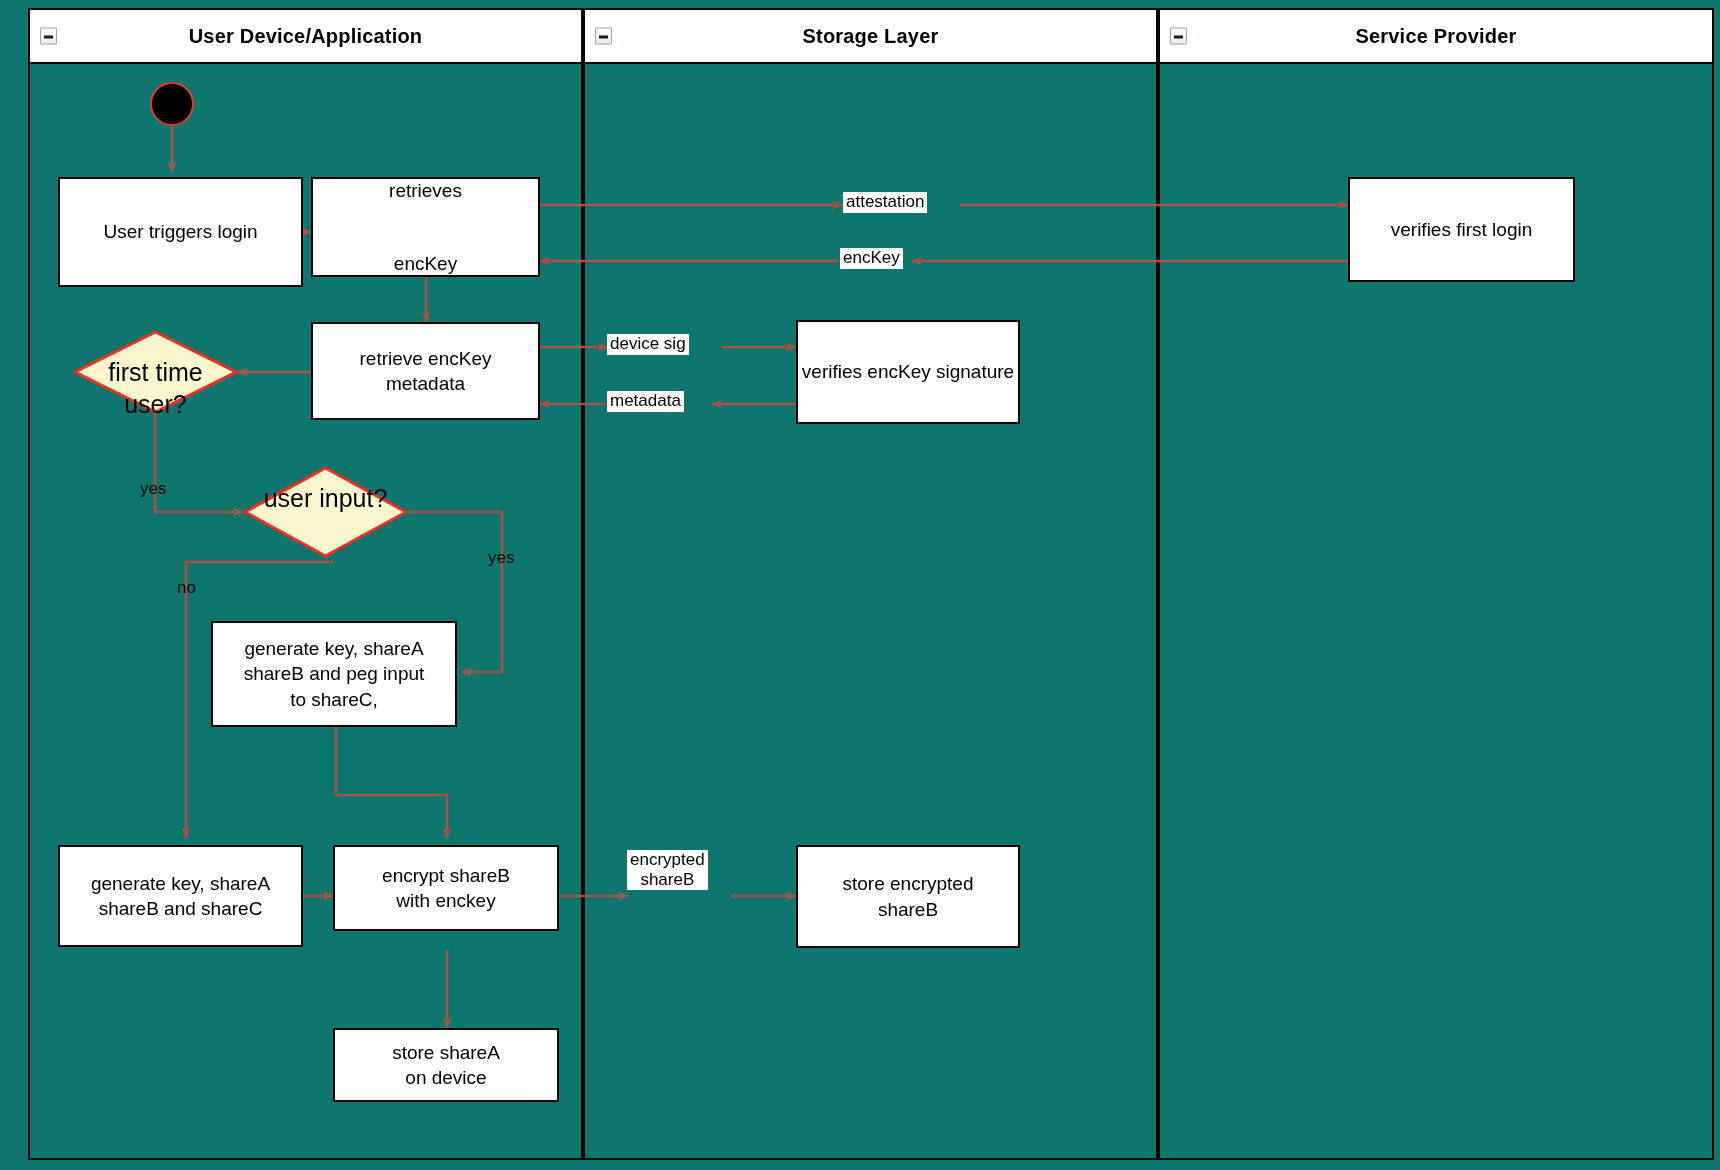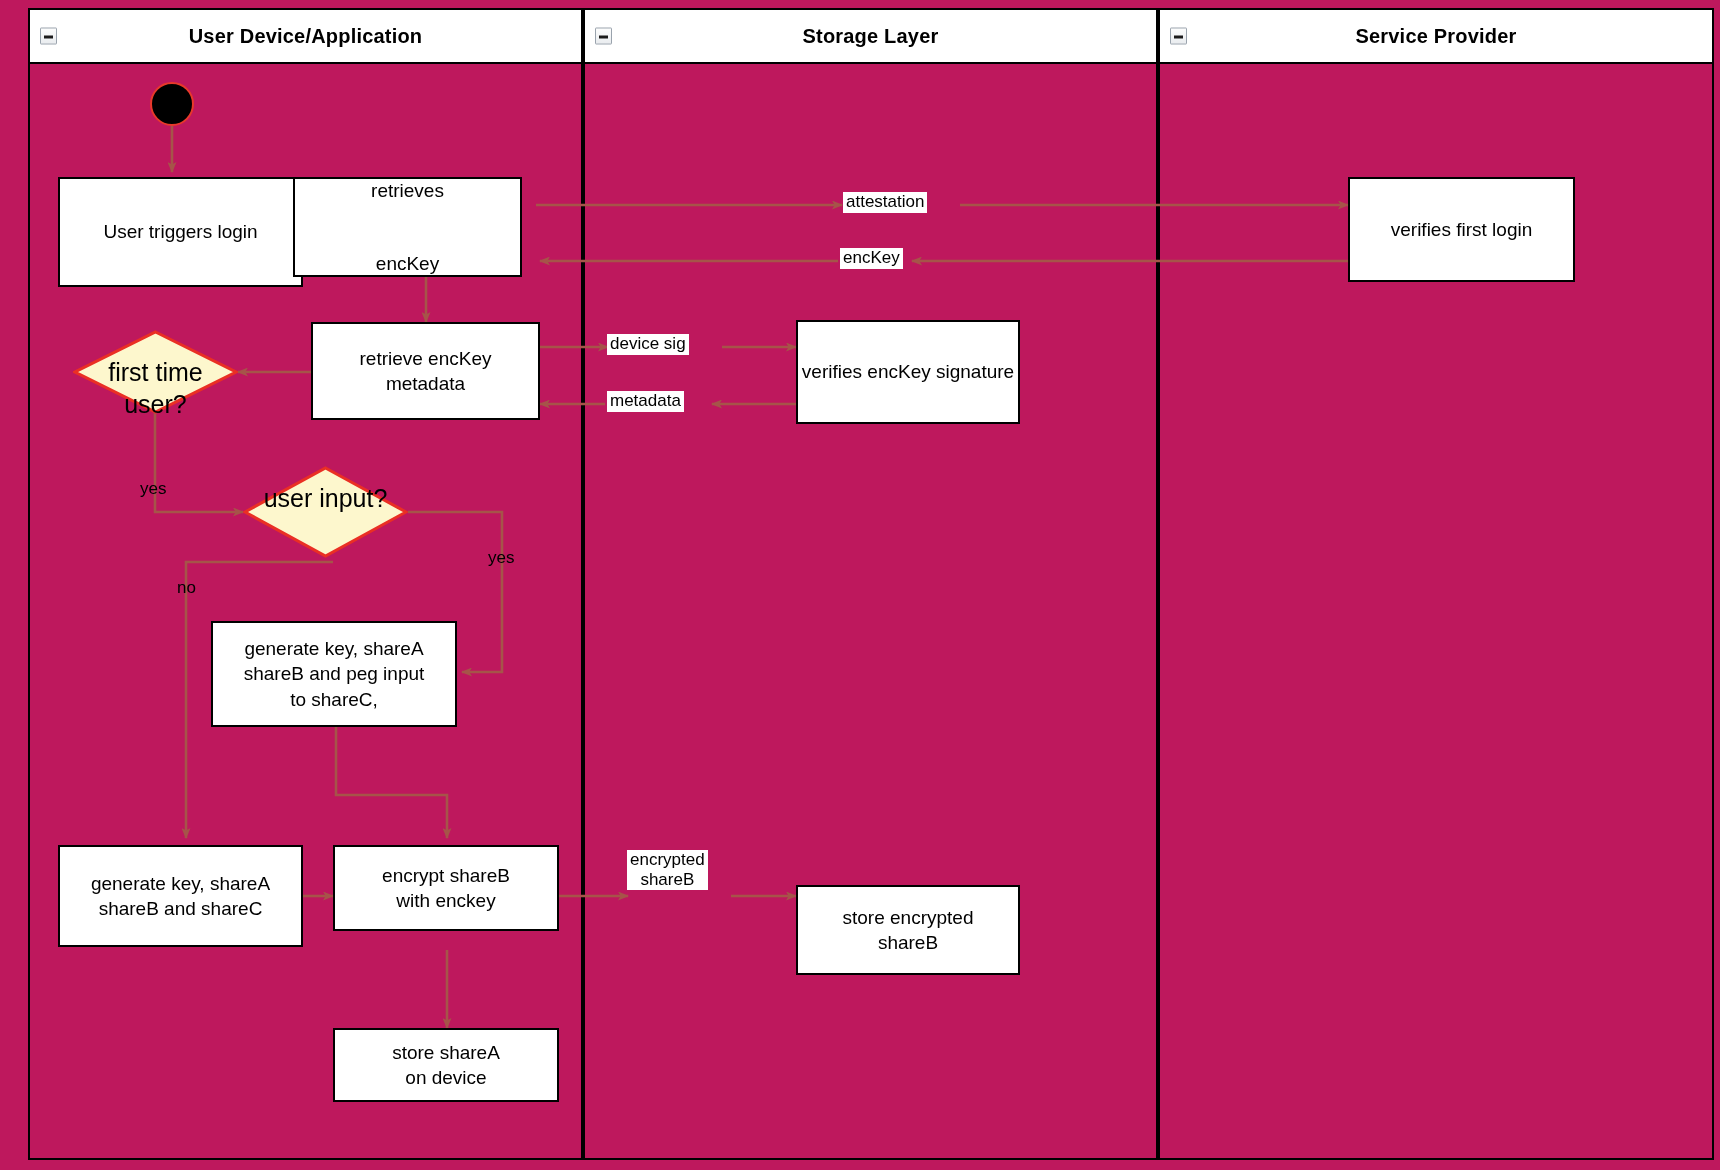--- a/index.html
+++ b/index.html
@@ -5,21 +5,21 @@
   html, body {
     margin: 0;
     padding: 0;
     background: #ffffff;
     font-family: "Liberation Sans", sans-serif;
   }
   #canvas {
     position: relative;
     width: 1720px;
     height: 1170px;
-    background: #be185d;
+    background: #0f766e;
     overflow: hidden;
   }
   
   .lane {
     position: absolute;
     box-sizing: border-box;
     border: 2px solid #000000;
     background: transparent;
   }
   .lane-header {
@@ -201,21 +201,21 @@
       <path d="M447,950 L447,1028"></path>
     </g>
   </svg>
 
   <div class="start-node" style="left:150px; top:82px; width:44px; height:44px;"></div>
 
   <div class="node" style="left:58px; top:177px; width:245px; height:110px;">
     <span>User triggers login</span>
   </div>
 
-  <div class="node" style="left:293px; top:177px; width:229px; height:100px; flex-direction:column;gap:47px;">
+  <div class="node" style="left:311px; top:177px; width:229px; height:100px; flex-direction:column;gap:47px;">
     <span>retrieves</span>
     <span>encKey</span>
   </div>
 
   <div class="node" style="left:1348px; top:177px; width:227px; height:105px;">
     <span>verifies first login</span>
   </div>
 
   <div class="node" style="left:311px; top:322px; width:229px; height:98px; flex-direction:column;">
     <span>retrieve encKey</span>
@@ -254,21 +254,21 @@
   <div class="node" style="left:58px; top:845px; width:245px; height:102px; flex-direction:column;">
     <span>generate key, shareA</span>
     <span>shareB and shareC</span>
   </div>
 
   <div class="node" style="left:333px; top:845px; width:226px; height:86px; flex-direction:column;">
     <span>encrypt shareB</span>
     <span>with enckey</span>
   </div>
 
-  <div class="node" style="left:796px; top:845px; width:224px; height:90px; flex-direction:column;margin-top:40px;">
+  <div class="node" style="left:796px; top:845px; width:224px; height:103px; flex-direction:column;">
     <span>store encrypted</span>
     <span>shareB</span>
   </div>
 
   <div class="node" style="left:333px; top:1028px; width:226px; height:74px; flex-direction:column;">
     <span>store shareA</span>
     <span>on device</span>
   </div>
 
   <div class="edge-label" style="left:843px; top:192px;">

